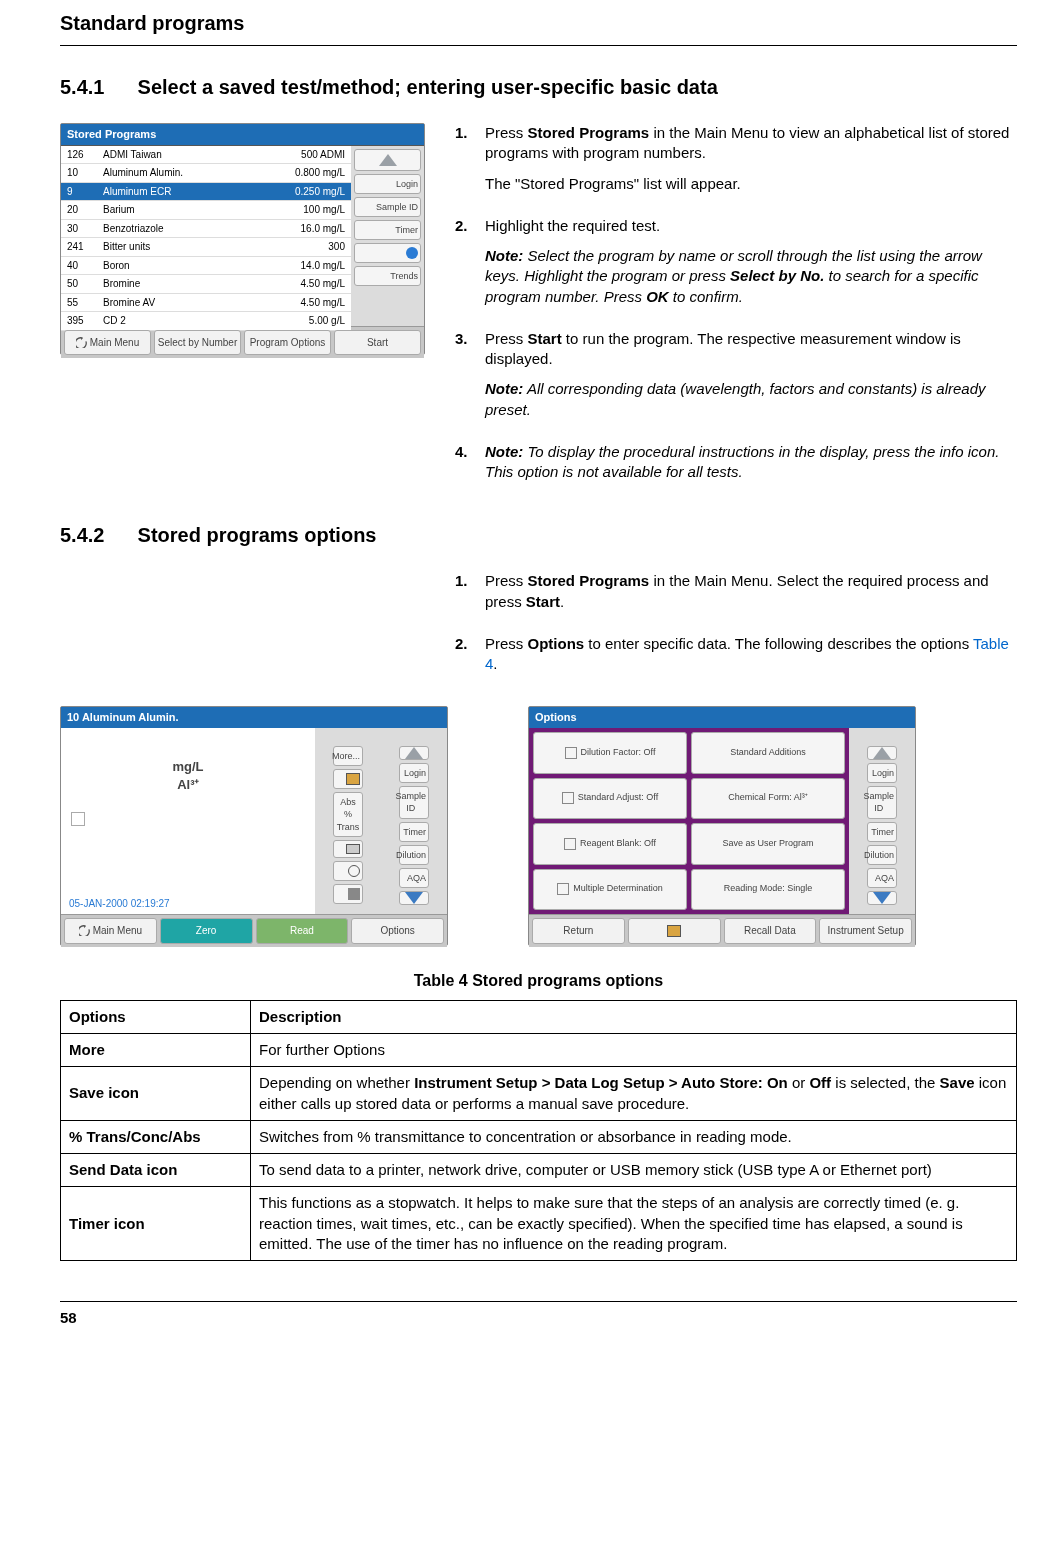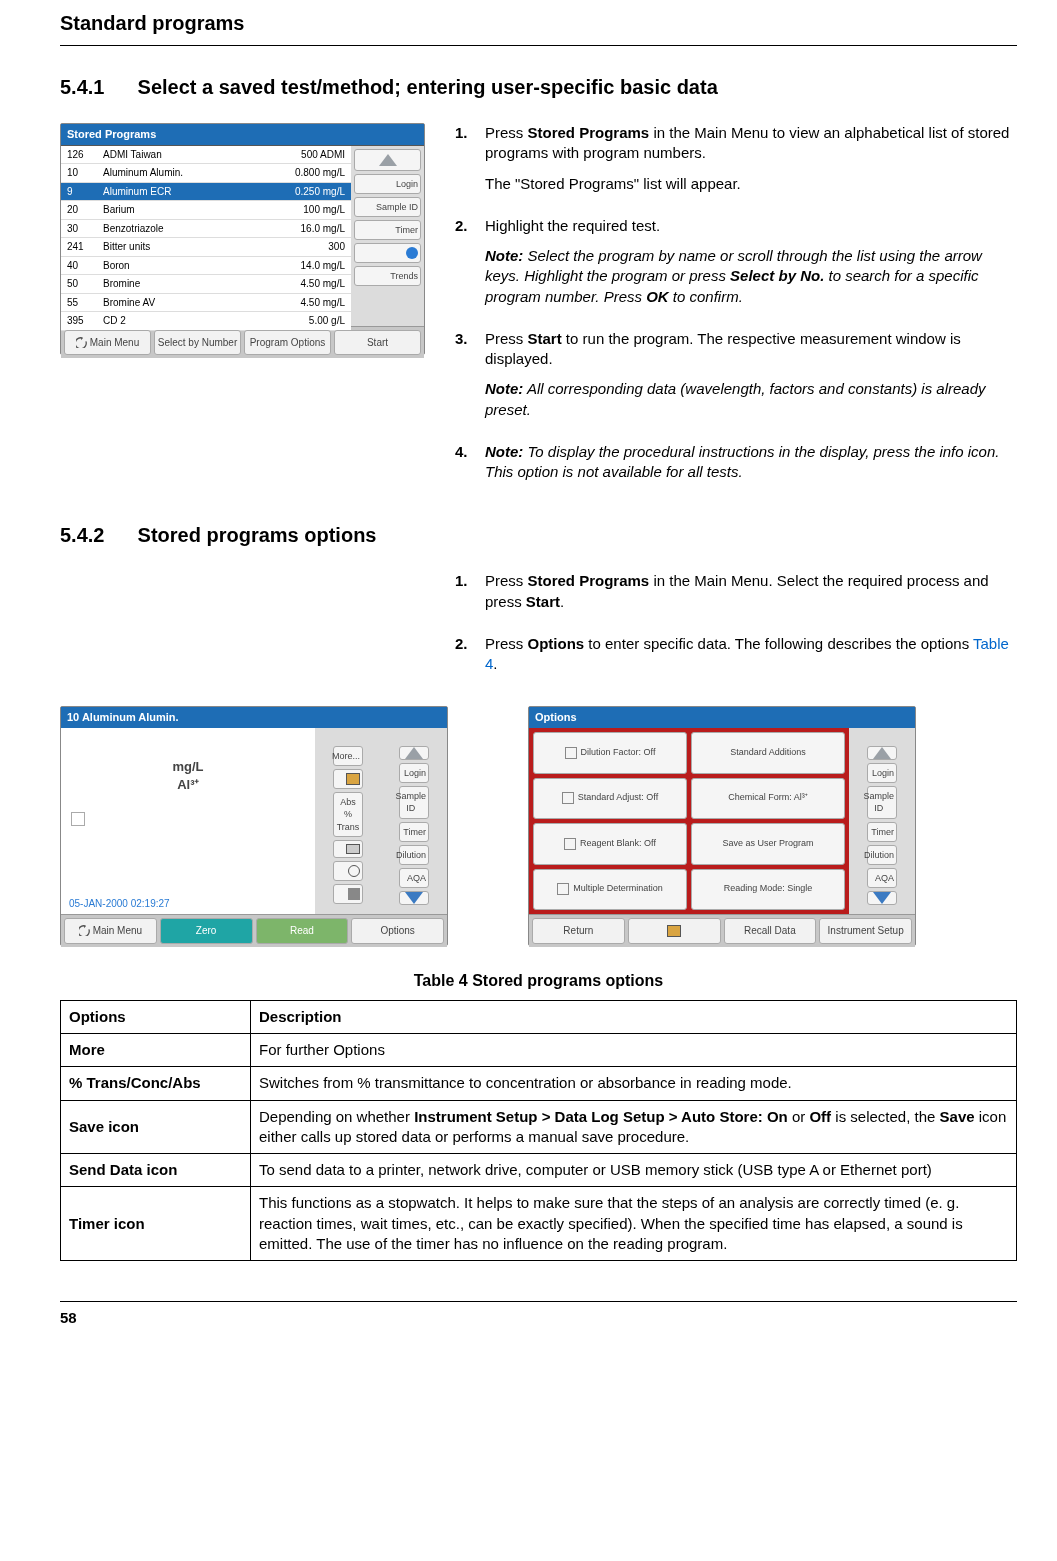--- a/index.html
+++ b/index.html
@@ -94,21 +94,21 @@
   }
   .shot2 .center2 .units { position:absolute; top:30px; left:50%; transform:translateX(-50%); font-weight:bold; font-size:13px; }
   .shot2 .center2 .al { position:absolute; top:48px; left:50%; transform:translateX(-50%); font-weight:bold; font-size:13px; }
   .shot2 .center2 .pencil { position:absolute; left:10px; top:84px; width:14px;height:14px;border:1px solid #aaa;}
   .shot2 .center2 .ts { position:absolute; bottom:4px; left:8px; color:#2a7bd4; font-size:10px; }
   .shot2 .col-opts, .shot .side2 {
     width: 66px; display:flex; flex-direction:column; gap:3px; padding:18px; background:#dcdcdc;
   }
   .shot3 .body3 { display:flex; height:186px; }
   .shot3 .grid {
-    flex:1; background:#b91c1c; display:grid; grid-template-columns:1fr 1fr; gap:4px;
+    flex:1; background:#701a75; display:grid; grid-template-columns:1fr 1fr; gap:4px;
     padding:4px; font-size:9px;
   }
   .gbtn {
     background:#f5f5f5; border:1px solid #aaa; border-radius:3px; text-align:center;
     display:flex; align-items:center; justify-content:center; color:#444; padding:2px;
     line-height:1.1;
   }
   .gbtn.withicon { display:flex; gap:4px; }
   .gbtn .gi { width:12px; height:12px; border:1px solid #888; }
 
@@ -408,26 +408,26 @@
     <th>Options</th>
     <th>Description</th>
   </tr>
     </thead>
   <tbody id="t4body">
       <tr>
         <td>More</td>
         <td style="font-weight: normal;">For further Options</td>
       </tr>
       <tr>
+        <td>Save icon</td>
+        <td style="font-weight: normal;">Depending on whether <b>Instrument Setup &gt; Data Log Setup &gt; Auto Store: On</b> or <b>Off</b> is selected, the <b>Save</b> icon either calls up stored data or performs a manual save procedure.</td>
+      </tr>
+      <tr>
         <td>% Trans/Conc/Abs</td>
         <td style="font-weight: normal;">Switches from % transmittance to concentration or absorbance in reading mode.</td>
-      </tr>
-      <tr>
-        <td>Save icon</td>
-        <td style="font-weight: normal;">Depending on whether <b>Instrument Setup &gt; Data Log Setup &gt; Auto Store: On</b> or <b>Off</b> is selected, the <b>Save</b> icon either calls up stored data or performs a manual save procedure.</td>
       </tr>
       <tr>
         <td>Send Data icon</td>
         <td style="font-weight: normal;">To send data to a printer, network drive, computer or USB memory stick (USB type A or Ethernet port)</td>
       </tr>
       <tr>
         <td>Timer icon</td>
         <td style="font-weight: normal;">This functions as a stopwatch. It helps to make sure that the steps of an analysis are correctly timed (e. g. reaction times, wait times, etc., can be exactly specified). When the specified time has elapsed, a sound is emitted. The use of the timer has no influence on the reading program.</td>
       </tr>
     </tbody>

